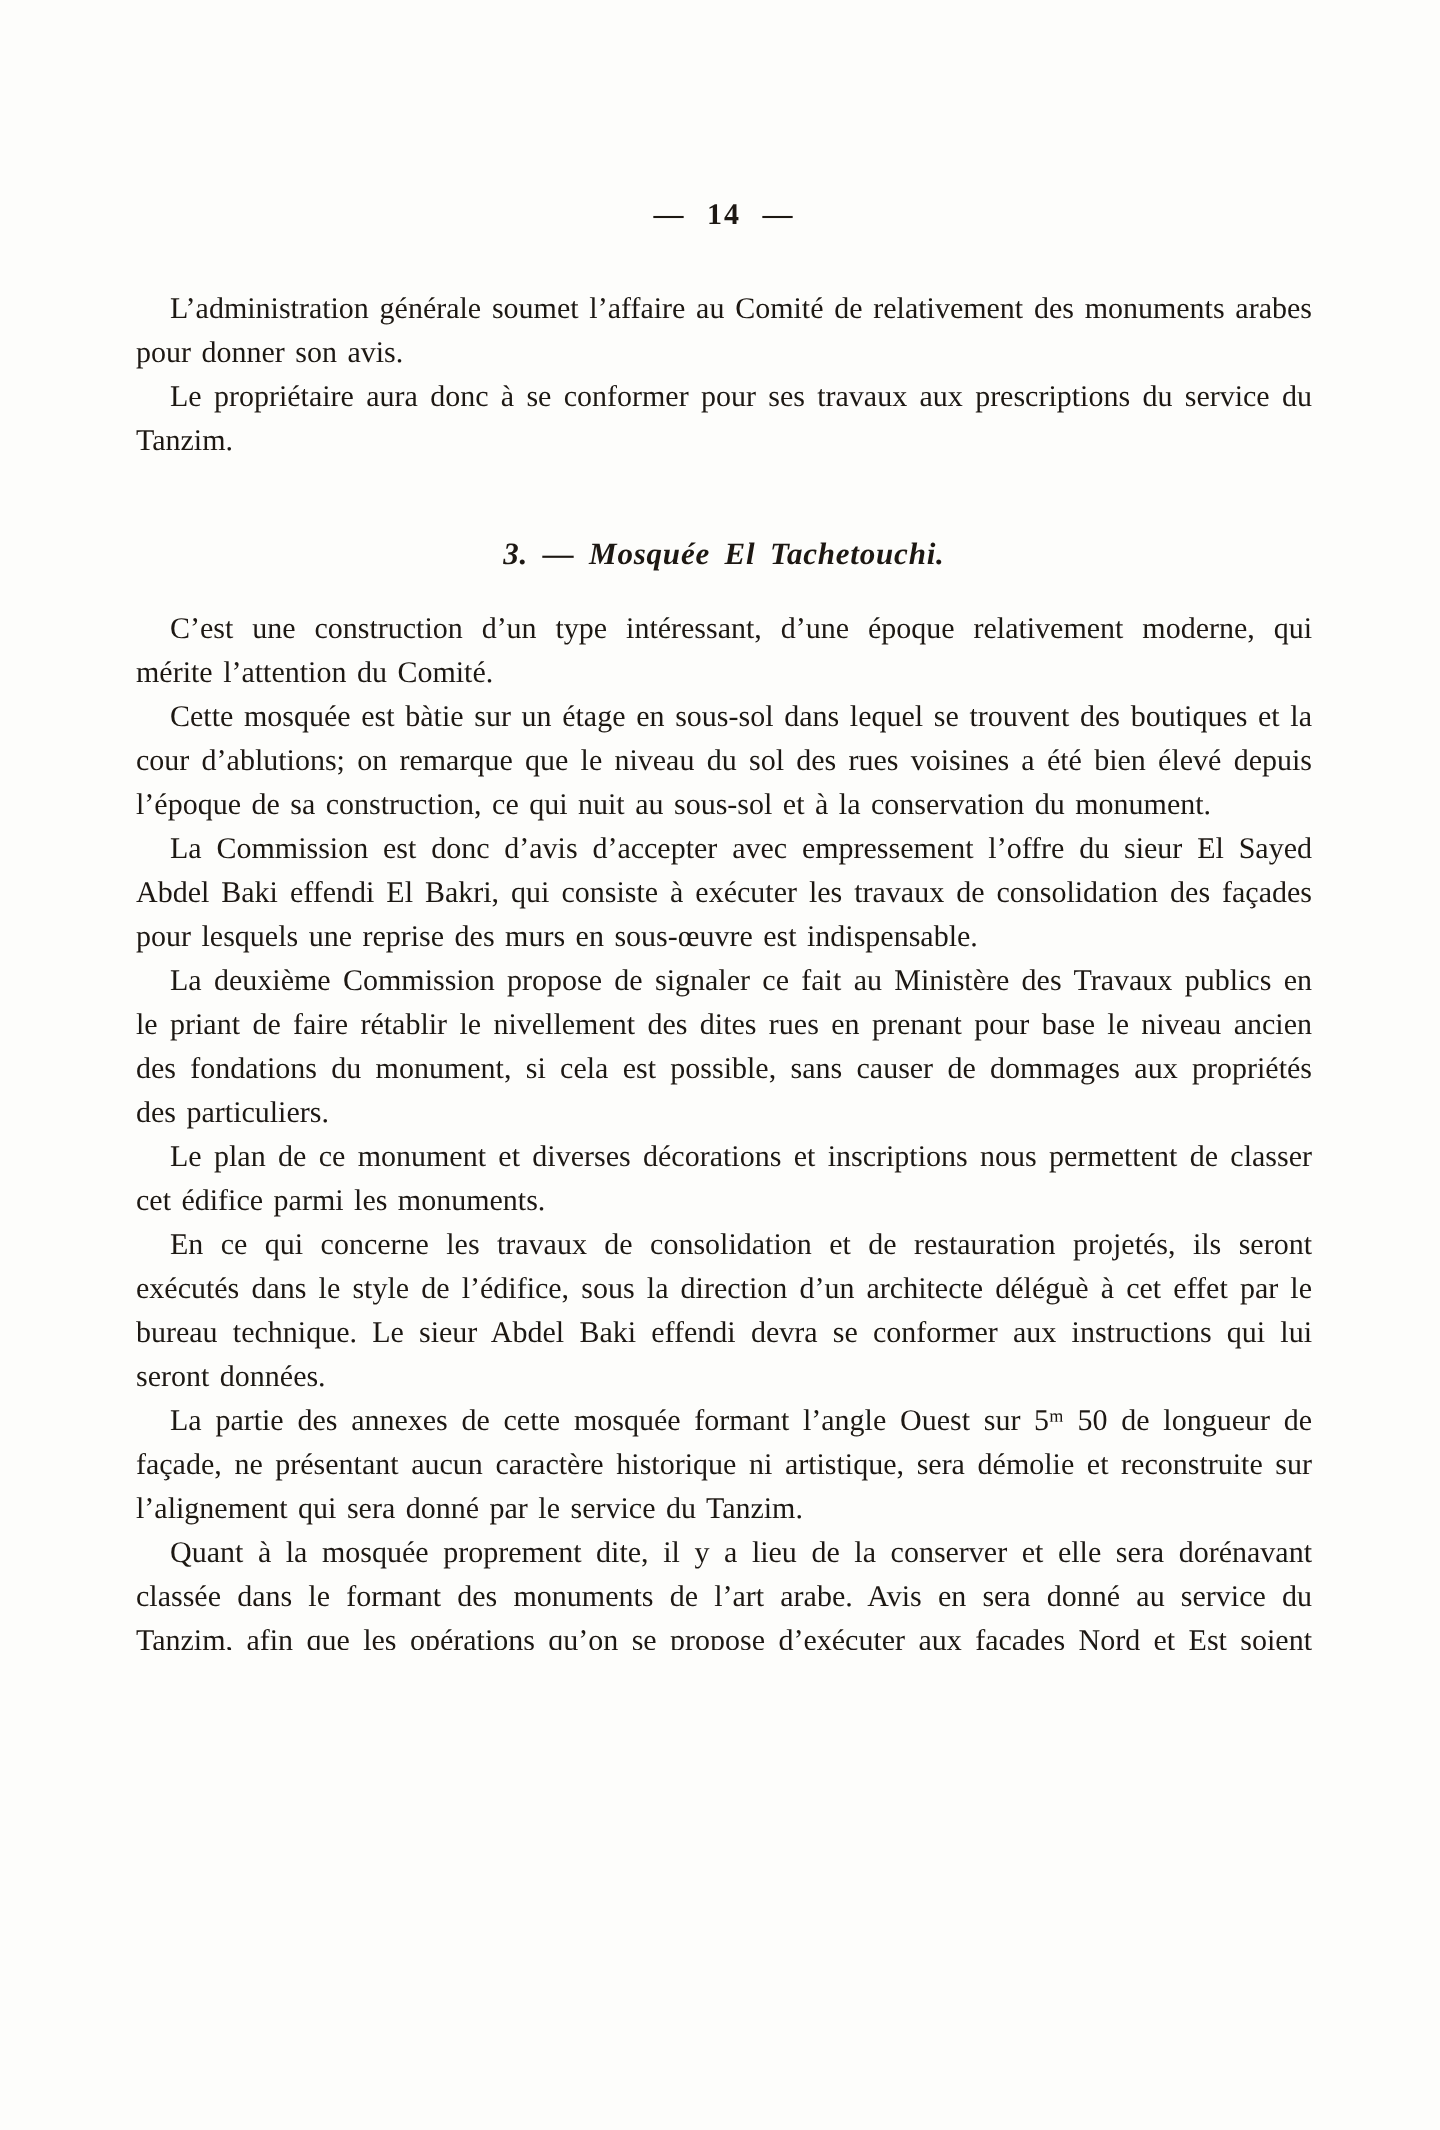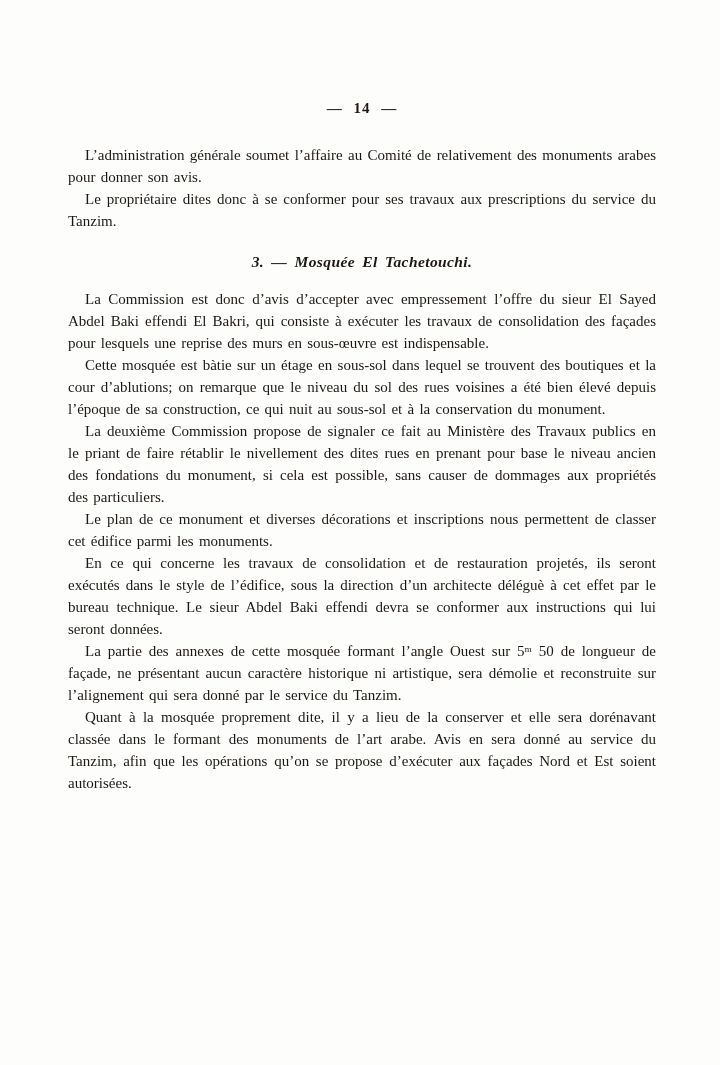--- a/index.html
+++ b/index.html
@@ -34,36 +34,37 @@
     line-height: 22px;
     word-spacing: 1.5px;
   }
   .section-heading {
     text-align: center;
     font-style: italic;
     font-weight: bold;
     font-size: 15.5px;
     letter-spacing: 0.4px;
     word-spacing: 3px;
-    margin: 21px 0 17px 0;
+    margin: 37px 0 17px 0;
   }
 </style>
 </head>
 <body>
 
 <div class="page">
 
   <div class="page-number">— 14 —</div>
 
   <p class="para">L’administration générale soumet l’affaire au Comité de relativement des monuments arabes pour donner son avis.</p>
-  <p class="para">Le propriétaire dites donc à se conformer pour ses travaux aux prescriptions du service du Tanzim.</p>
+  <p class="para">Le propriétaire aura donc à se conformer pour ses travaux aux prescriptions du service du Tanzim.</p>
 
   <h3 class="section-heading">3. — Mosquée El Tachetouchi.</h3>
 
+  <p class="para">C’est une construction d’un type intéressant, d’une époque relativement moderne, qui mérite l’attention du Comité.</p>
+  <p class="para">Cette mosquée est bàtie sur un étage en sous-sol dans lequel se trouvent des boutiques et la cour d’ablutions; on remarque que le niveau du sol des rues voisines a été bien élevé depuis l’époque de sa construction, ce qui nuit au sous-sol et à la conservation du monument.</p>
   <p class="para">La Commission est donc d’avis d’accepter avec empressement l’offre du sieur El Sayed Abdel Baki effendi El Bakri, qui consiste à exécuter les travaux de consolidation des façades pour lesquels une reprise des murs en sous-œuvre est indispensable.</p>
-  <p class="para">Cette mosquée est bàtie sur un étage en sous-sol dans lequel se trouvent des boutiques et la cour d’ablutions; on remarque que le niveau du sol des rues voisines a été bien élevé depuis l’époque de sa construction, ce qui nuit au sous-sol et à la conservation du monument.</p>
   <p class="para">La deuxième Commission propose de signaler ce fait au Ministère des Travaux publics en le priant de faire rétablir le nivellement des dites rues en prenant pour base le niveau ancien des fondations du monument, si cela est possible, sans causer de dommages aux propriétés des particuliers.</p>
   <p class="para">Le plan de ce monument et diverses décorations et inscriptions nous permettent de classer cet édifice parmi les monuments.</p>
   <p class="para">En ce qui concerne les travaux de consolidation et de restauration projetés, ils seront exécutés dans le style de l’édifice, sous la direction d’un architecte déléguè à cet effet par le bureau technique. Le sieur Abdel Baki effendi devra se conformer aux instructions qui lui seront données.</p>
   <p class="para">La partie des annexes de cette mosquée formant l’angle Ouest sur 5ᵐ 50 de longueur de façade, ne présentant aucun caractère historique ni artistique, sera démolie et reconstruite sur l’alignement qui sera donné par le service du Tanzim.</p>
   <p class="para">Quant à la mosquée proprement dite, il y a lieu de la conserver et elle sera dorénavant classée dans le formant des monuments de l’art arabe. Avis en sera donné au service du Tanzim, afin que les opérations qu’on se propose d’exécuter aux façades Nord et Est soient autorisées.</p>
 
 </div>
 
 </body></html>

